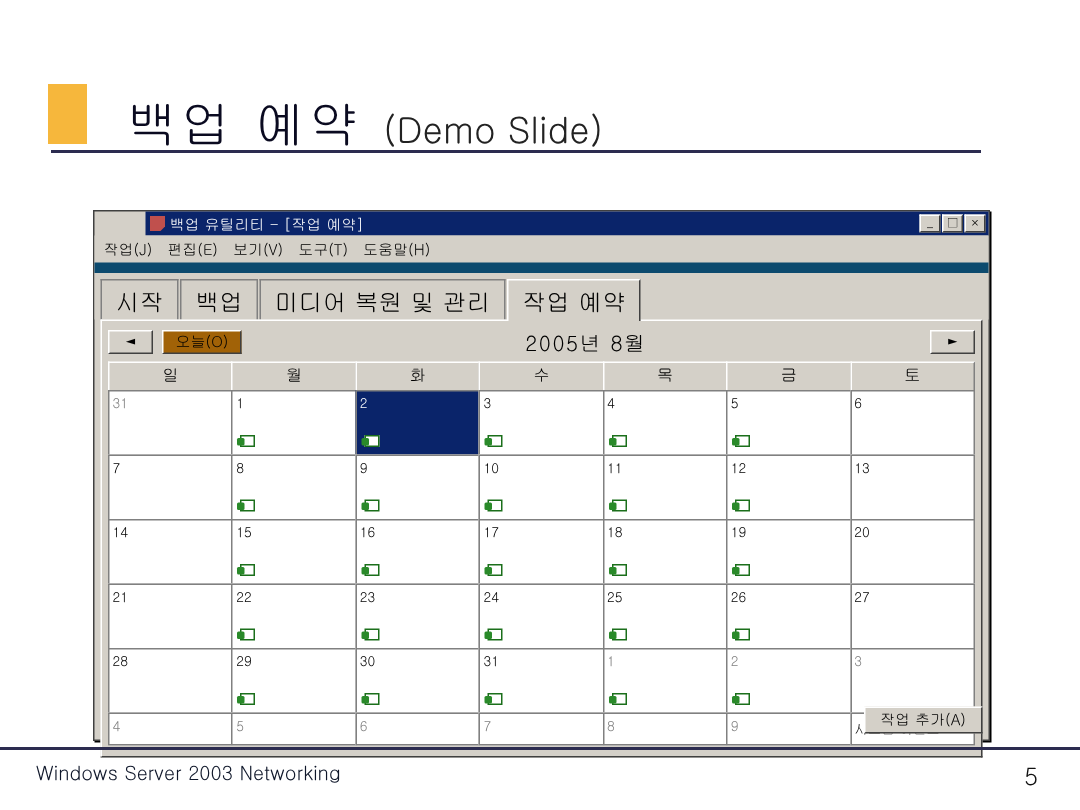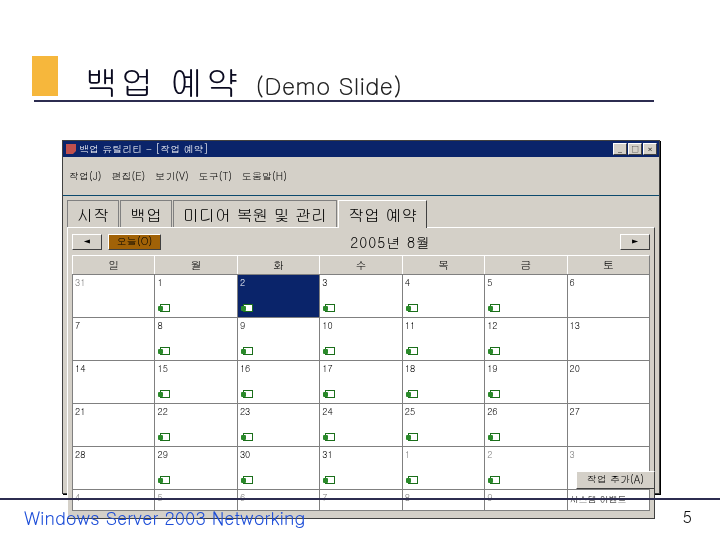--- a/index.html
+++ b/index.html
@@ -4,43 +4,43 @@
 <style>
   * { box-sizing: border-box; margin: 0; padding: 0; }
   html, body { width: 720px; height: 540px; font-family: "Gulim", "Malgun Gothic", Arial, sans-serif; background: #fff; overflow: hidden; }
   .slide { position: relative; width: 720px; height: 404px; background: #fff; }
   .accent-bar { position: absolute; top: 56px; left: 32px; width: 26px; height: 40px; background: #f6b73c; }
   .title-row { position: absolute; top: 56px; left: 84px; display: flex; align-items: baseline; gap: 14px; }
   .title-main { font-size: 34px; letter-spacing: 2px; color: #0a0a20; font-weight: 600; }
   .title-sub { font-size: 24px; color: #222; }
   .title-rule { position: absolute; top: 100px; left: 34px; width: 620px; height: 2px; background: #2c2c50; }
   .footer-rule { position: absolute; top: 498px; left: 0; width: 720px; height: 2px; background: #2c2c50; }
-  .footer-left { position: absolute; top: 505px; left: 24px; font-size: 18px; color: #1d4ed8; }
+  .footer-left { position: absolute; top: 505px; left: 24px; font-size: 13px; color: #0f172a; }
   .footer-right { position: absolute; top: 505px; right: 28px; font-size: 16px; color: #111; }
 
   .win { position: absolute; top: 140px; left: 62px; width: 598px; height: 354px; background: #d4d0c8; border: 1px solid #404040; box-shadow: 1px 1px 0 #000; font-size: 10px; color: #000; }
-  .titlebar { display:flex; align-items:center; justify-content:space-between; height: 16px; background: #0a246a; color:#fff; padding:0 2px 0 3px; font-size: 10px; }
+  .titlebar { display:flex; align-items:center; justify-content:space-between; height: 16px; background: #0a246a; color:#fff; padding:0 2px 0 3px; font-size: 10px; margin-left: 34px; }
   .titlebar-left { display:flex; align-items:center; gap:3px; }
   .titlebar-icon { width:10px; height:10px; background:#c0504d; display:inline-block; clip-path: polygon(0 0,100% 0,100% 70%,70% 100%,0 100%);}
   .titlebar-btns { display:flex; gap:1px; }
   .tb-btn { width:14px; height:12px; background:#d4d0c8; border:1px solid #fff; border-right-color:#404040; border-bottom-color:#404040; font-size:8px; line-height:9px; text-align:center; color:#000;}
-  .menubar { display:flex; gap:10px; padding:12px 6px; background:#d4d0c8; font-size:10px; color:#000; border-bottom:1px solid #0c4a6e;}
+  .menubar { display:flex; gap:10px; padding:2px 6px; background:#d4d0c8; font-size:10px; color:#000; border-bottom:7px solid #0c4a6e;}
   .tabbar { display:flex; align-items:flex-end; gap:0; padding:3px 4px 0 4px; background:#d4d0c8; }
   .tab { padding:2px 9px; font-size:16px; background:#d4d0c8; border:1px solid #808080; border-bottom:none; margin-right:1px; position:relative; top:1px;}
   .tab.active { background:#d4d0c8; border-color:#fff #404040 #d4d0c8 #fff; z-index:2; }
   .panel { margin:0 4px 4px 4px; border:1px solid #fff; border-right-color:#404040; border-bottom-color:#404040; background:#d4d0c8; padding:4px; height: 292px; position:relative;}
   .nav-row { display:flex; align-items:center; gap:6px; margin-bottom:3px;}
   .nav-btn { width:30px; height:16px; background:#d4d0c8; border:1px solid #fff; border-right-color:#404040; border-bottom-color:#404040; font-size:10px; line-height:13px; text-align:center;}
   .today-btn { height:16px; padding:0 8px; background:#a16207; border:1px solid #fff; border-right-color:#404040; border-bottom-color:#404040; font-size:10px; line-height:13px;}
   .month-label { flex:1; text-align:center; font-size:14px; font-weight:400; letter-spacing:1px;}
   .headers { display:flex; height:20px; }
   .headers .dh { flex:1; border:1px solid #808080; border-top-color:#fff; border-left-color:#fff; margin-left:-1px; text-align:center; font-size:11px; line-height:18px; background:#d4d0c8;}
   .headers .dh:first-child { margin-left:0; }
   .grid { display:flex; flex-direction:column; height:236px; }
-  .week { display:flex; flex:1;justify-content:flex-end; }
+  .week { display:flex; flex:1; }
   .cell { flex:1; border:1px solid #808080; margin-left:-1px; margin-top:-1px; background:#fff; position:relative; padding:1px 2px; font-size:9px; overflow:hidden;}
   .cell:first-child { margin-left:0; }
   .cell.sel { background:#0a246a; color:#fff; }
   .cell.gray { color:#808080; }
   .cell .num { font-size:9px; }
   .job { display:inline-block; width:12px; height:10px; margin-top:1px; position:relative;}
   .job::before { content:""; position:absolute; width:8px; height:6px; background:#fff; border:1px solid #1b6f1b; top:1px; left:3px;}
   .job::after { content:""; position:absolute; width:5px; height:5px; background:#2a8a2a; border-radius:1px; top:3px; left:1px;}
   .btn-row { position:absolute; right:4px; bottom:4px;margin-top:16px; }
   .add-btn { height:18px; padding:0 10px; background:#d4d0c8; border:1px solid #fff; border-right-color:#404040; border-bottom-color:#404040; font-size:10px; line-height:15px;}

